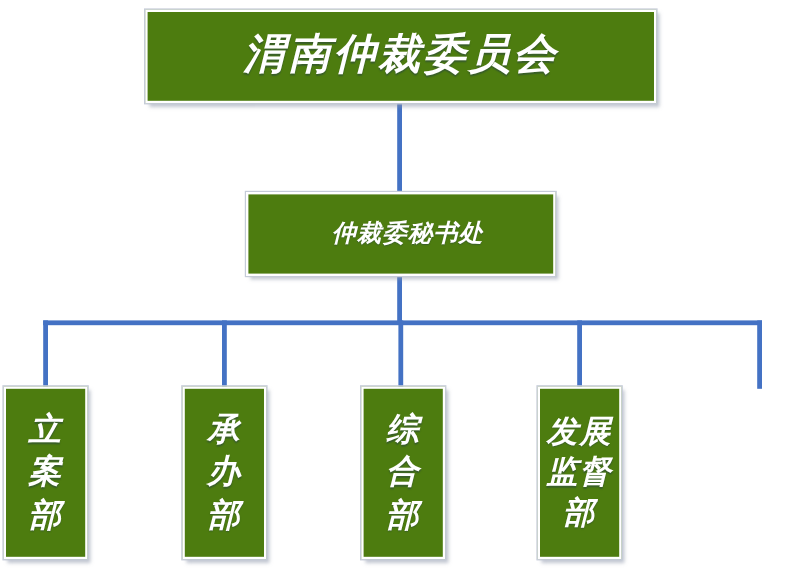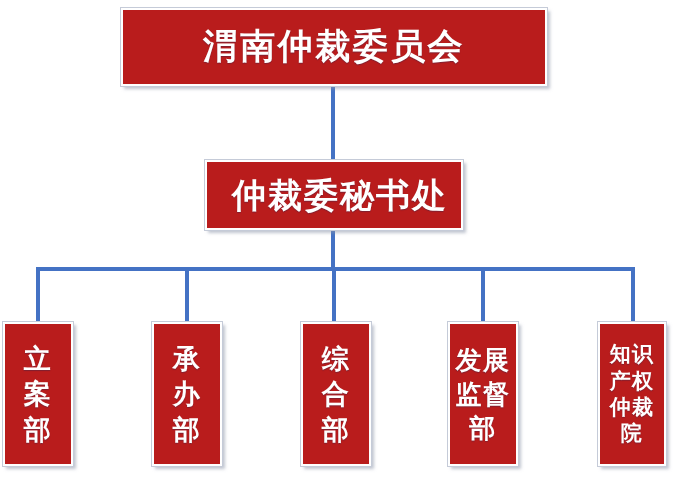--- a/index.html
+++ b/index.html
@@ -25,28 +25,29 @@
   .connector {
     position: absolute;
     background: #4472C4;
     z-index: 1;
   }
 
   
   .node {
     position: absolute;
     box-sizing: border-box;
-    background: #b91c1c;
+    background: #4d7c0f;
     border: 2px solid #ffffff;
     outline: 1px solid #c5cbd8;
     box-shadow: 3px 3px 3px rgba(140, 150, 170, 0.55);
     display: flex;
     align-items: center;
     justify-content: center;
     z-index: 3;
+    font-style: italic;
   }
   .node-label {
     color: #ffffff;
     font-family: "DejaVu Sans", "Liberation Sans", sans-serif;
     font-weight: bold;
     text-align: center;
     line-height: 1.18;
     letter-spacing: 0.06em;
     white-space: pre-line;
     text-shadow: 0 1px 1px rgba(20, 40, 90, 0.35);
@@ -65,21 +66,21 @@
   }
 
   
   #node-secretariat {
     left: 205px;
     top: 160px;
     width: 258px;
     height: 70px;
   }
   #node-secretariat .node-label {
-    font-size: 34px;
+    font-size: 20px;
     letter-spacing: 0.06em;
     margin-left: 12px;
   }
 
   
   .leaf {
     top: 322px;
     height: 144px;
     width: 70px;
   }
@@ -137,20 +138,14 @@
 合
 部</span>
   </div>
 
   <div class="node leaf" id="node-supervision">
     <span class="node-label">发展
 监督
 部</span>
   </div>
 
-  <div class="node leaf" id="node-ip">
-    <span class="node-label">知识
-产权
-仲裁
-院</span>
-  </div>
 
 </div>
 
 </body></html>

